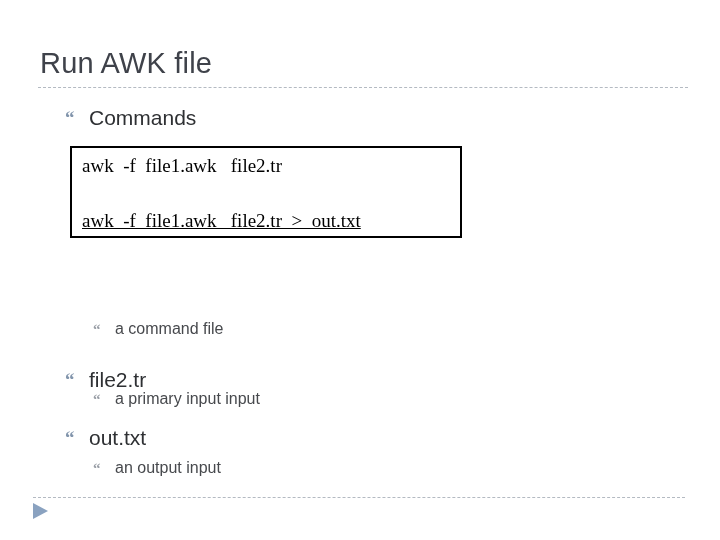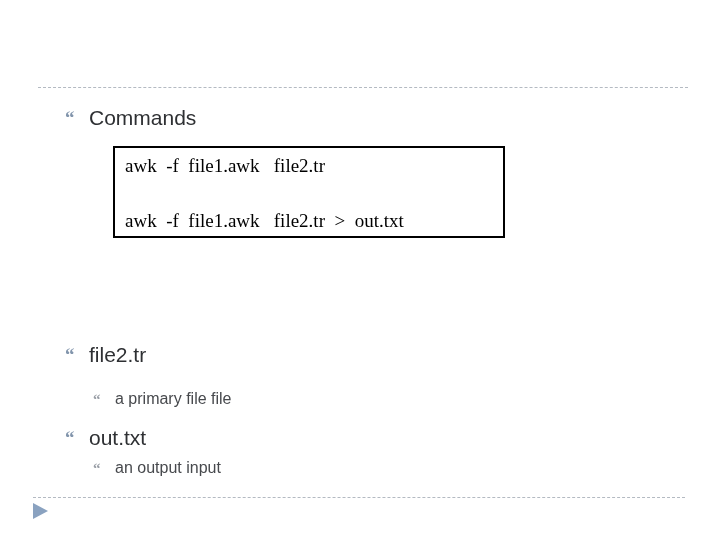--- a/index.html
+++ b/index.html
@@ -69,32 +69,31 @@
     color: #989da5;
   }
   .code-box {
     position: absolute;
     left: 70px;
     top: 146px;
     width: 388px;
     height: 88px;
     background: #ffffff;
     border: 2.5px solid #000000;
-    margin-left: 43px;
   }
   .code-line {
     position: absolute;
     left: 10px;
     font-family: "Liberation Serif", serif;
     font-size: 19px;
     color: #000000;
     white-space: pre;
   }
   .code-line.first { top: 7px; }
-  .code-line.second { top: 62px; }
+  .code-line.second { top: 62px; text-decoration: underline; }
   .bottom-rule {
     position: absolute;
     left: 33px;
     top: 497px;
     width: 652px;
     height: 0;
     border-top: 1px dashed #b4bac2;
   }
   .footer-triangle {
     position: absolute;
@@ -105,37 +104,41 @@
     border-top: 8px solid transparent;
     border-bottom: 8px solid transparent;
     border-left: 15px solid #8aa2c0;
   }
 </style>
 </head>
 <body>
 
 <div class="slide">
 
+  <div class="slide-title">Run AWK file</div>
   <div class="title-rule"></div>
 
   <div class="row l1" style="top:104px">
     <span class="glyph">“</span><span>Commands</span>
   </div>
 
   <div class="code-box">
     <div class="code-line first">awk  -f  file1.awk   file2.tr</div>
     <div class="code-line second">awk  -f  file1.awk   file2.tr  &gt;  out.txt</div>
   </div>
 
+  <div class="row l2" style="top:319px">
+    <span class="glyph">“</span><span>a command file</span>
+  </div>
 
-  <div class="row l1" style="top:341px">
+  <div class="row l1" style="top:366px">
     <span class="glyph">“</span><span>file2.tr</span>
   </div>
   <div class="row l2" style="top:389px">
-    <span class="glyph">“</span><span>a primary file file</span>
+    <span class="glyph">“</span><span>a primary input input</span>
   </div>
 
   <div class="row l1" style="top:424px">
     <span class="glyph">“</span><span>out.txt</span>
   </div>
   <div class="row l2" style="top:458px">
     <span class="glyph">“</span><span>an output input</span>
   </div>
 
   <div class="bottom-rule"></div>

